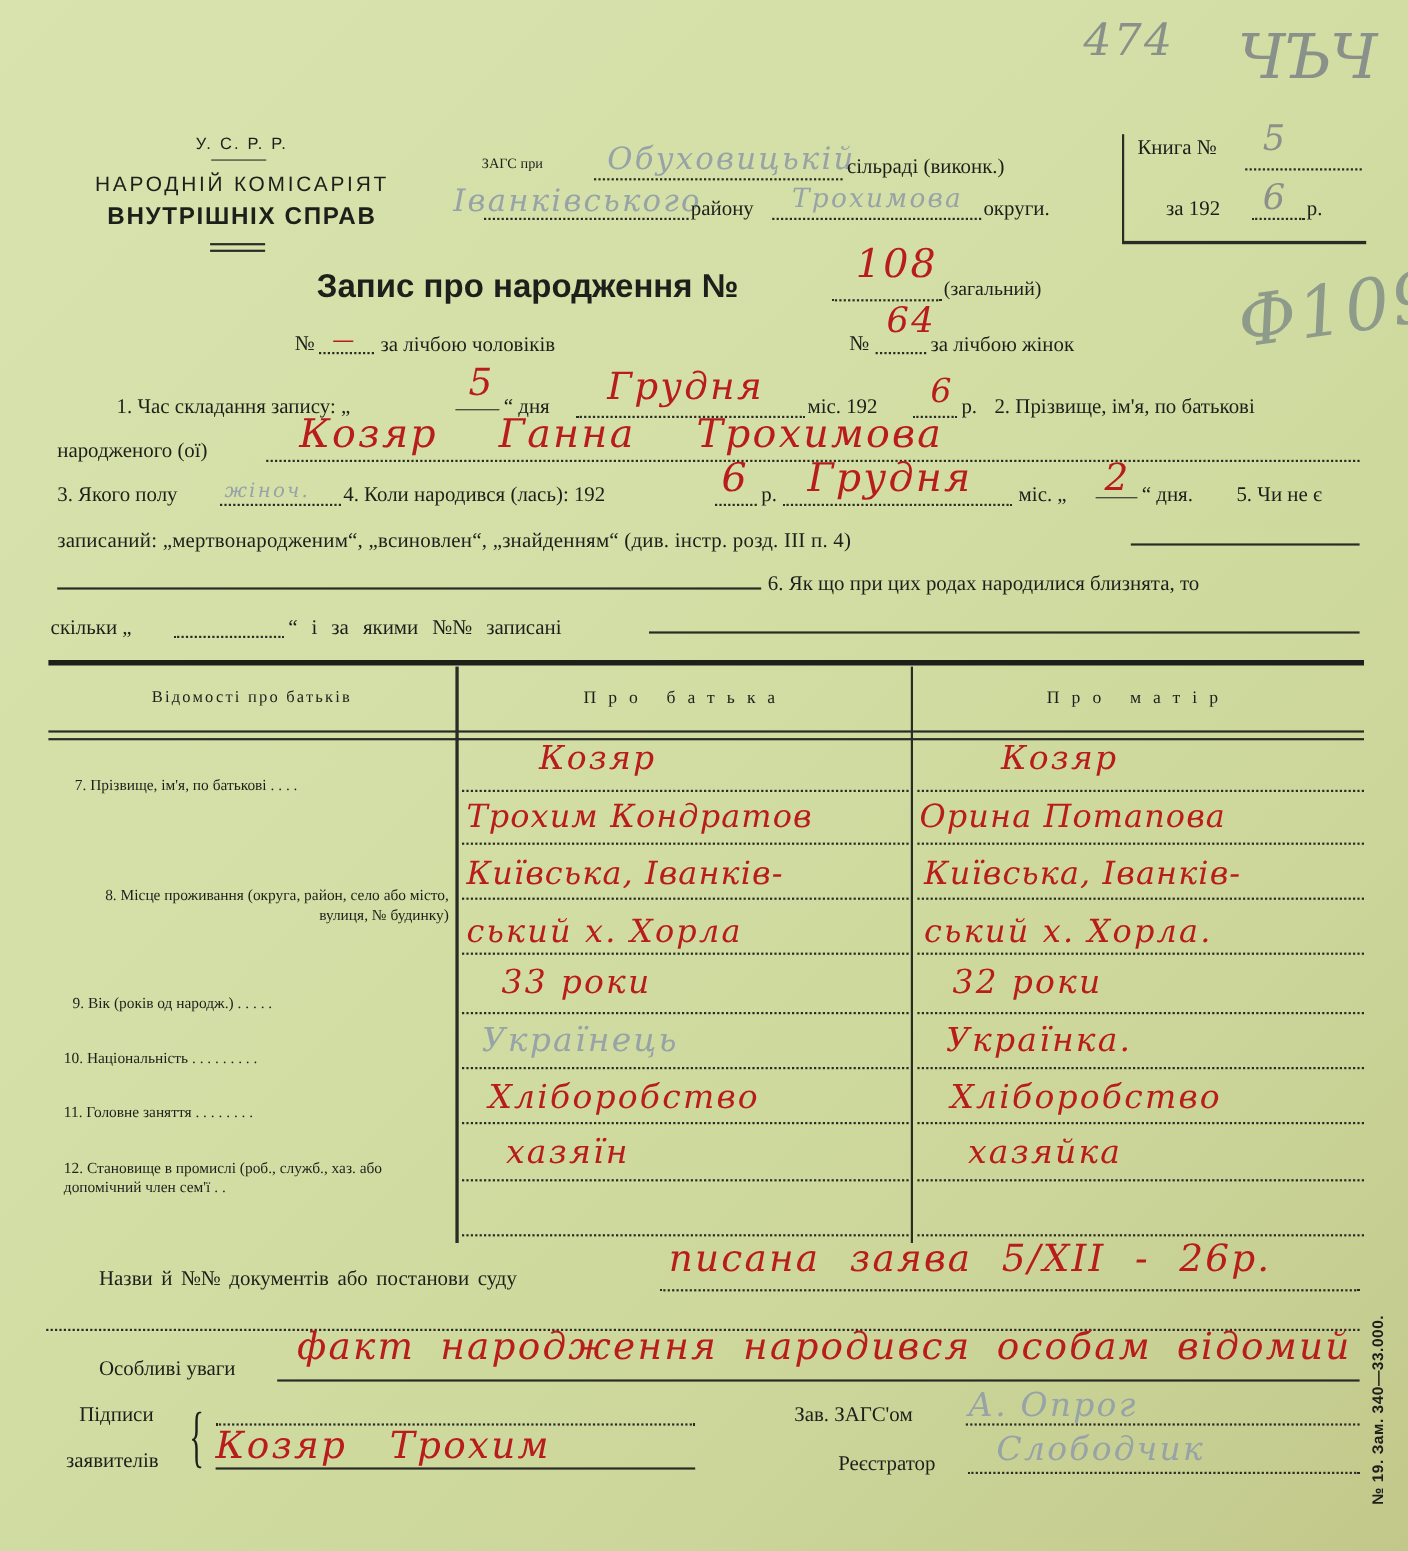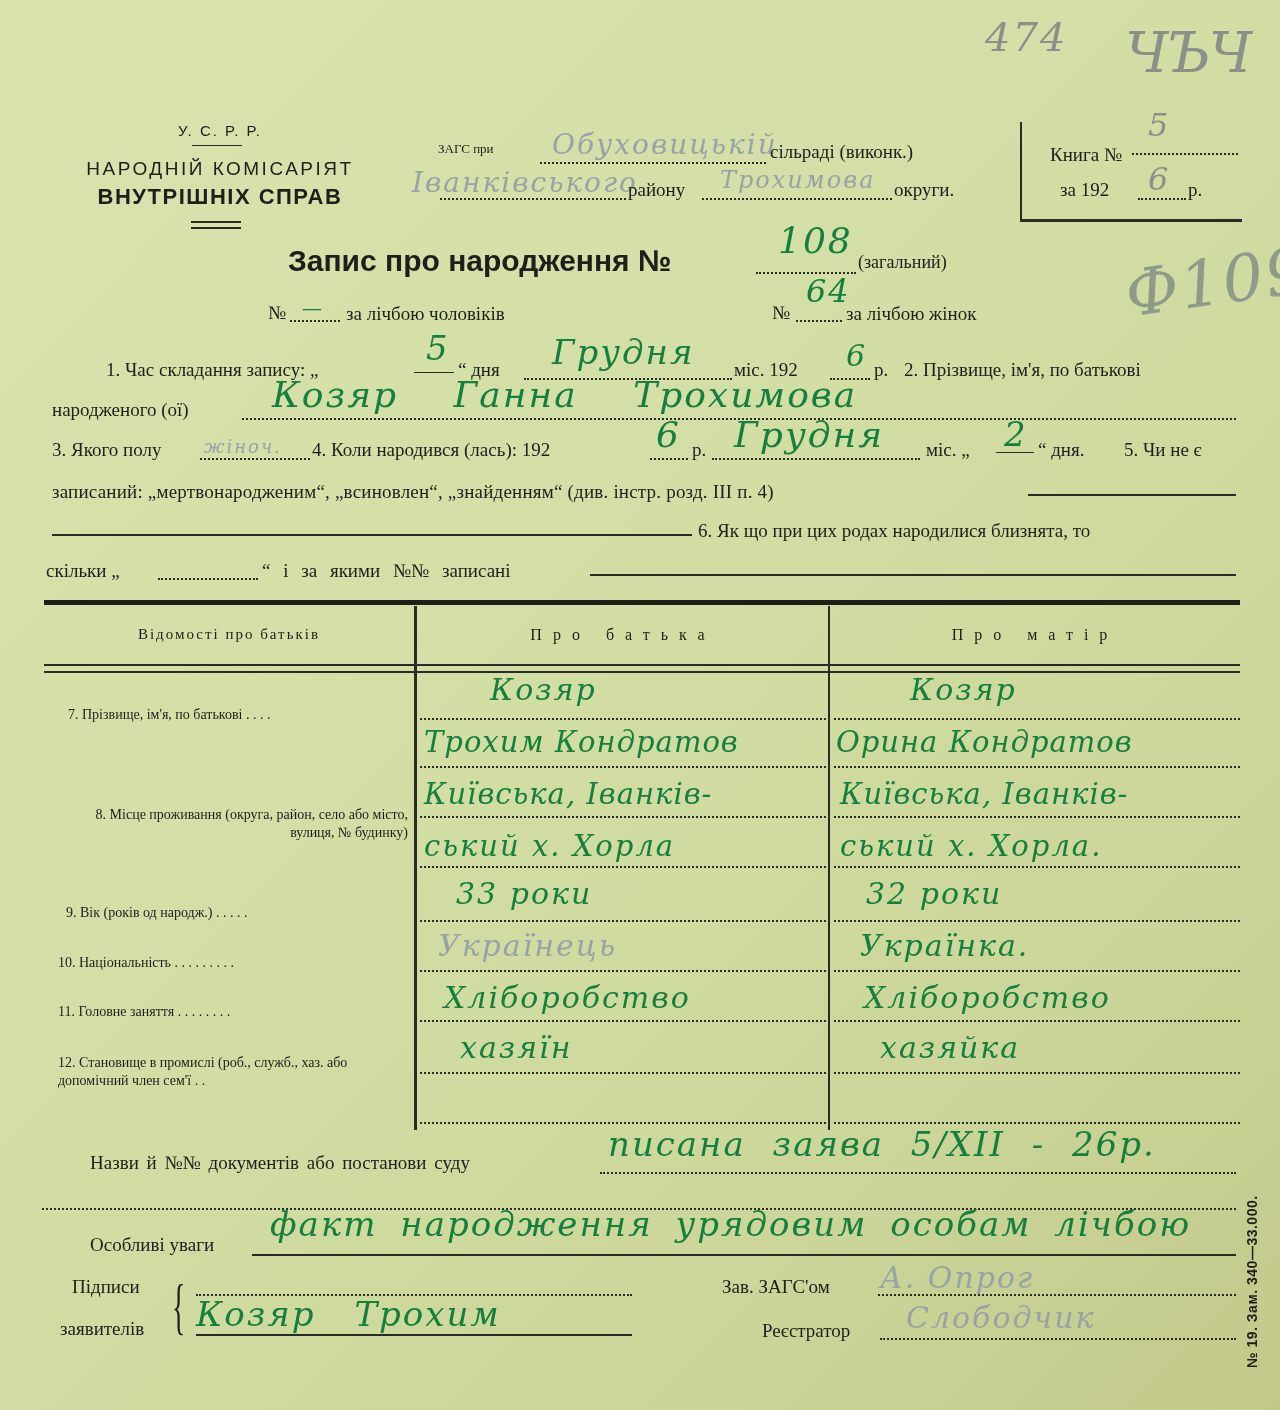--- a/index.html
+++ b/index.html
@@ -5,21 +5,21 @@
   html, body { margin:0; padding:0; }
   body {
     width:1280px; height:1410px; overflow:hidden; position:relative;
     background: linear-gradient(135deg, #d8e3ae 0%, #d3dfa6 40%, #ccd69a 75%, #c2c88a 100%);
     font-family: "Liberation Serif", "DejaVu Serif", serif;
     color:#1e1e1a;
   }
   .abs { position:absolute; }
   .hand {
     font-family: "DejaVu Serif", "Liberation Serif", serif;
-    font-style: italic; color:#15803d; letter-spacing:2px;
+    font-style: italic; color:#b91c1c; letter-spacing:2px;
   }
   .hand.faint { color:#97a3a6; }
   .hand.gray { color:#8a908a; }
   .dots { border-bottom: 2px dotted #2b2b25; }
   .solid { border-bottom: 2px solid #2b2b25; }
   .sans { font-family: "Liberation Sans", "DejaVu Sans", sans-serif; }
   .center { text-align:center; }
 
   
   .vline { position:absolute; width:3px; background:#2b2b25; }
@@ -49,21 +49,21 @@
 
 <div class="abs dots" style="left:440px;top:198px;width:186px;"></div>
 <div class="abs hand faint" style="left:412px;top:166px;font-size:28px;">Іванківського</div>
 <div class="abs" style="left:628px;top:179px;font-size:19px;">району</div>
 <div class="abs dots" style="left:702px;top:198px;width:190px;"></div>
 <div class="abs hand faint" style="left:720px;top:166px;font-size:24px;">Трохимова</div>
 <div class="abs" style="left:894px;top:179px;font-size:19px;">округи.</div>
 
 <div class="abs" style="left:1020px;top:122px;width:2px;height:98px;background:#2b2b25;"></div>
 <div class="abs" style="left:1020px;top:219px;width:222px;height:3px;background:#2b2b25;"></div>
-<div class="abs" style="left:1034px;top:144px;font-size:19px;margin-left:16px;">Книга №</div>
+<div class="abs" style="left:1034px;top:124px;font-size:19px;">Книга №</div>
 <div class="abs dots" style="left:1132px;top:153px;width:106px;"></div>
 <div class="abs hand gray" style="left:1148px;top:106px;font-size:32px;">5</div>
 <div class="abs" style="left:1060px;top:179px;font-size:19px;">за 192</div>
 <div class="abs dots" style="left:1138px;top:198px;width:48px;"></div>
 <div class="abs hand gray" style="left:1148px;top:160px;font-size:32px;">6</div>
 <div class="abs" style="left:1188px;top:179px;font-size:19px;">р.</div>
 
 <div class="abs sans" style="left:288px;top:244px;font-size:30px;font-weight:bold;">Запис про народження №</div>
 <div class="abs dots" style="left:756px;top:272px;width:100px;"></div>
 <div class="abs hand" style="left:778px;top:220px;font-size:36px;">108</div>
@@ -147,21 +147,21 @@
 <div class="cell hand faint" style="left:438px;top:928px;">Українець</div>
 <div class="celline" style="left:420px;top:970px;width:406px;"></div>
 <div class="cell hand" style="left:444px;top:980px;">Хліборобство</div>
 <div class="celline" style="left:420px;top:1020px;width:406px;"></div>
 <div class="cell hand" style="left:460px;top:1030px;">хазяїн</div>
 <div class="celline" style="left:420px;top:1072px;width:406px;"></div>
 <div class="celline" style="left:420px;top:1122px;width:406px;"></div>
 
 <div class="cell hand" style="left:910px;top:672px;">Козяр</div>
 <div class="celline" style="left:834px;top:718px;width:406px;"></div>
-<div class="cell hand" style="left:836px;top:724px;font-size:29px;letter-spacing:1px;">Орина Кондратов</div>
+<div class="cell hand" style="left:836px;top:724px;font-size:29px;letter-spacing:1px;">Орина Потапова</div>
 <div class="celline" style="left:834px;top:766px;width:406px;"></div>
 <div class="cell hand" style="left:840px;top:776px;font-size:29px;letter-spacing:1px;">Київська, Іванків-</div>
 <div class="celline" style="left:834px;top:816px;width:406px;"></div>
 <div class="cell hand" style="left:840px;top:828px;font-size:29px;">ський х. Хорла.</div>
 <div class="celline" style="left:834px;top:866px;width:406px;"></div>
 <div class="cell hand" style="left:866px;top:876px;">32 роки</div>
 <div class="celline" style="left:834px;top:920px;width:406px;"></div>
 <div class="cell hand" style="left:860px;top:928px;">Українка.</div>
 <div class="celline" style="left:834px;top:970px;width:406px;"></div>
 <div class="cell hand" style="left:864px;top:980px;">Хліборобство</div>
@@ -170,21 +170,21 @@
 <div class="celline" style="left:834px;top:1072px;width:406px;"></div>
 <div class="celline" style="left:834px;top:1122px;width:406px;"></div>
 
 <div class="abs" style="left:90px;top:1152px;font-size:19px;word-spacing:3px;">Назви й №№ документів або постанови суду</div>
 <div class="abs dots" style="left:600px;top:1172px;width:636px;"></div>
 <div class="abs hand" style="left:608px;top:1124px;font-size:34px;word-spacing:14px;">писана заява 5/XII - 26р.</div>
 <div class="abs dots" style="left:42px;top:1208px;width:1194px;"></div>
 
 <div class="abs" style="left:90px;top:1234px;font-size:19px;">Особливі уваги</div>
 <div class="abs solid" style="left:252px;top:1254px;width:984px;"></div>
-<div class="abs hand" style="left:270px;top:1204px;font-size:34px;word-spacing:10px;white-space:nowrap;">факт народження урядовим особам лічбою</div>
+<div class="abs hand" style="left:270px;top:1204px;font-size:34px;word-spacing:10px;white-space:nowrap;">факт народження народився особам відомий</div>
 
 <div class="abs" style="left:72px;top:1276px;font-size:19px;">Підписи</div>
 <div class="abs" style="left:60px;top:1318px;font-size:19px;">заявителів</div>
 <div class="abs" style="left:172px;top:1270px;font-size:62px;line-height:72px;transform:scaleX(0.45);transform-origin:left top;">{</div>
 <div class="abs dots" style="left:196px;top:1294px;width:436px;"></div>
 <div class="abs hand" style="left:196px;top:1294px;font-size:34px;word-spacing:26px;">Козяр Трохим</div>
 <div class="abs solid" style="left:196px;top:1334px;width:436px;"></div>
 
 <div class="abs" style="left:722px;top:1276px;font-size:19px;">Зав. ЗАГС'ом</div>
 <div class="abs dots" style="left:878px;top:1294px;width:358px;"></div>

